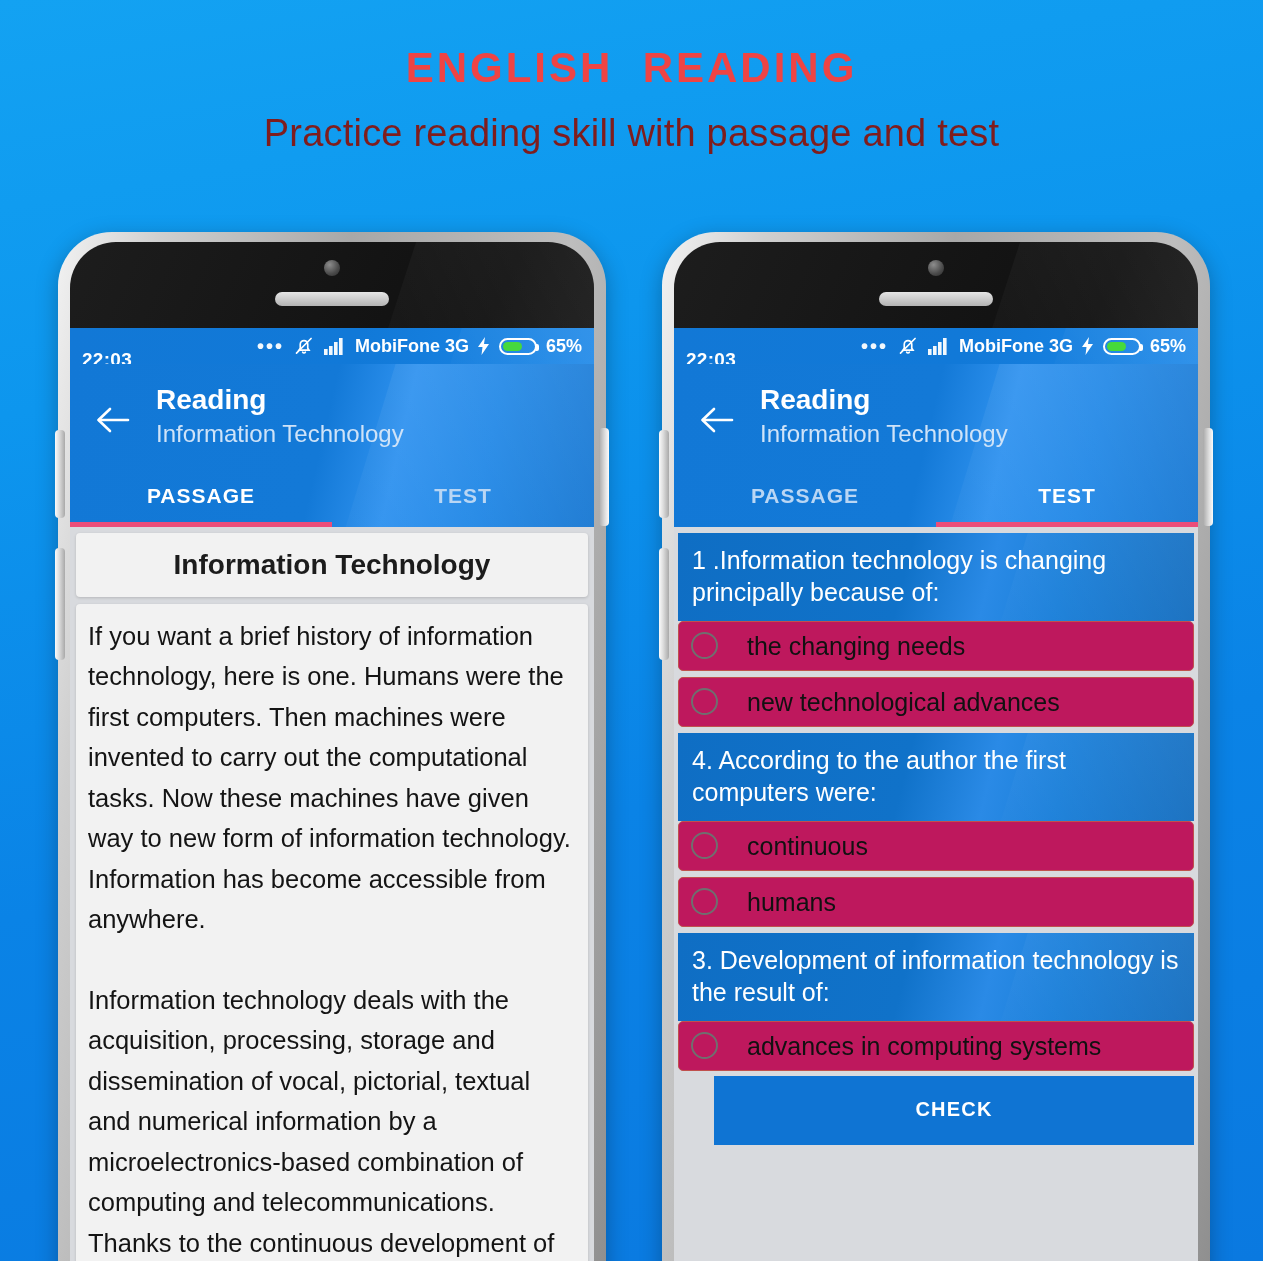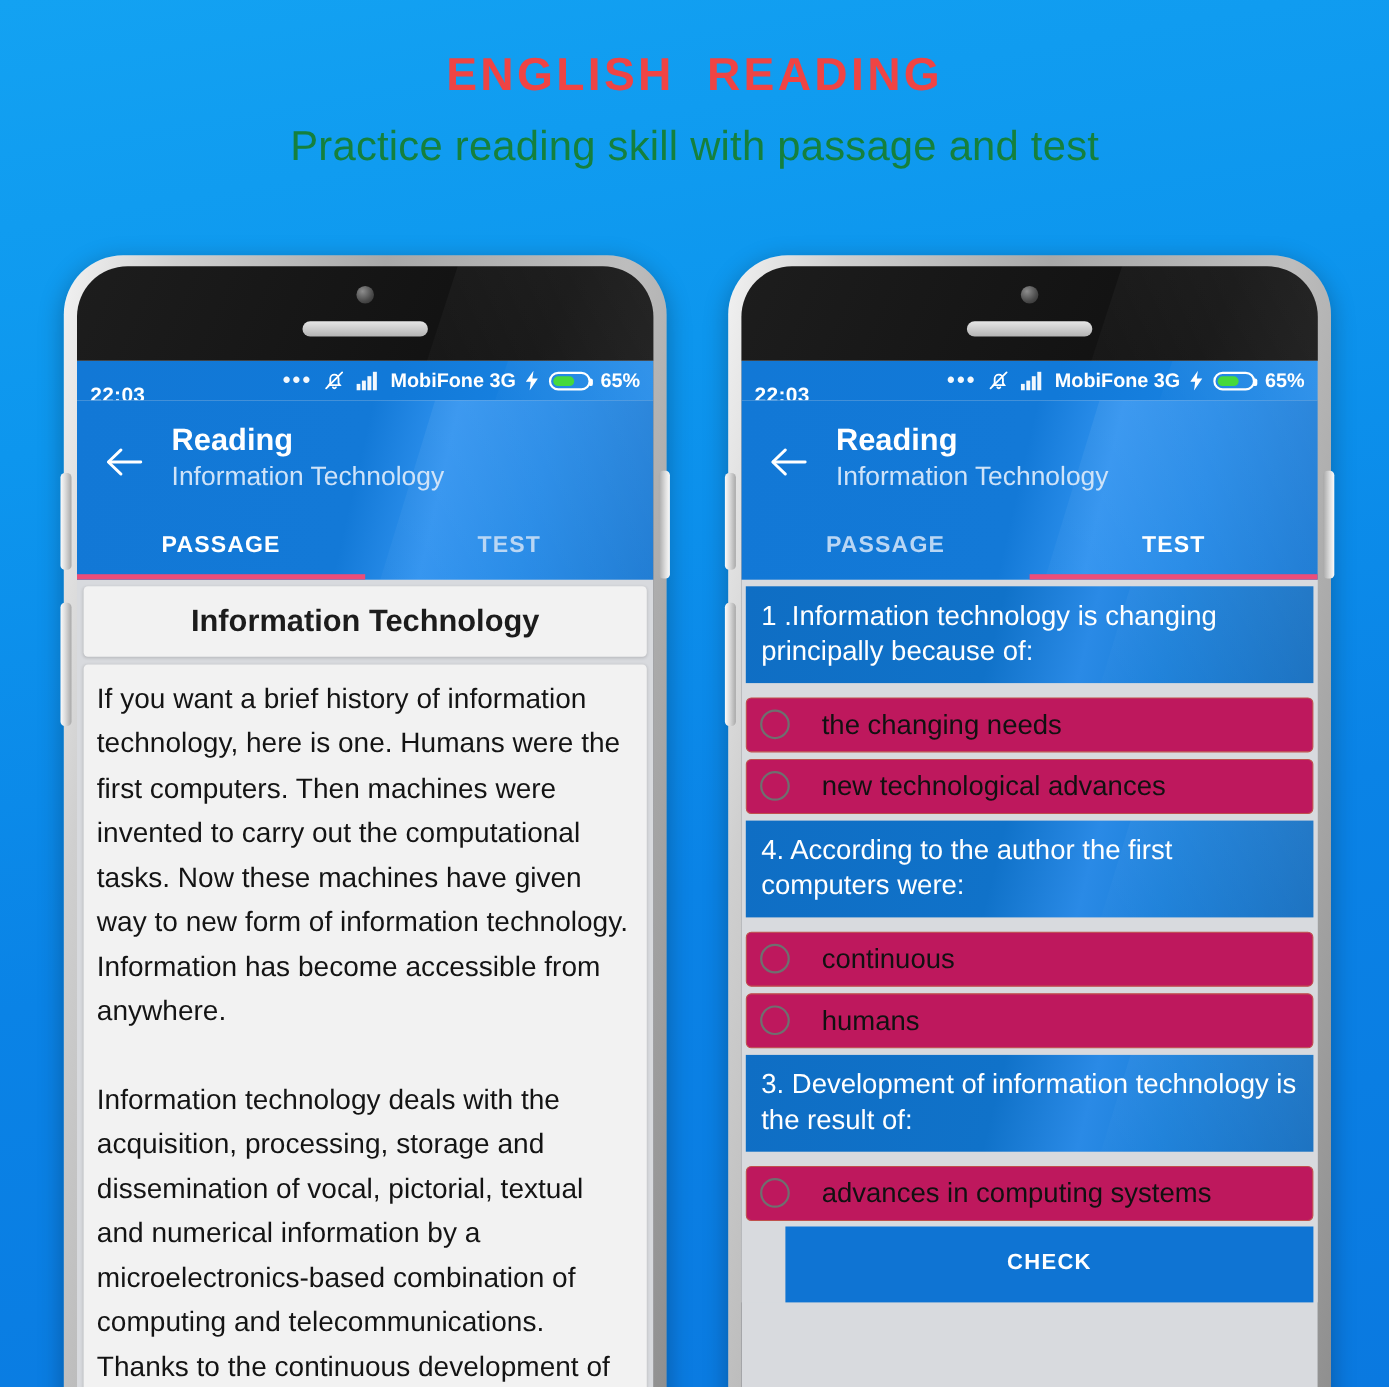--- a/index.html
+++ b/index.html
@@ -26,21 +26,21 @@
   .promo-title {
     font-size: 42px;
     font-weight: bold;
     color: #ef4444;
     letter-spacing: 3px;
     line-height: 1.05;
     white-space: pre;
   }
   .promo-sub {
     font-size: 38px;
-    color: #15803d;
+    color: #7f1d1d;
     font-weight: 400;
     margin-top: 22px;
     letter-spacing: 0.2px;
   }
 
   
   .phone {
     position: absolute;
     top: 232px;
     width: 548px;
@@ -244,21 +244,21 @@
   .p-text + .p-text { margin-top: 40px; }
 
   
   .test-wrap { background: #d8dade; padding: 6px 4px 0 4px; }
   .q-card {
     background: linear-gradient(104deg, #0f6ec4 0%, #1072c9 44%, #2a8ae6 60%, #1a7fd9 74%, #0d69bd 100%);
     color: #ffffff;
     font-size: 25px;
     line-height: 32px;
     padding: 11px 14px 13px 14px;
-    margin-bottom: 13px;
+    margin-bottom: 0;
     position: relative;
     overflow: hidden;
   }
   .q-card::after {
     content: "";
     position: absolute;
     top: -40px; right: -20px;
     width: 200px; height: 200px;
     background: linear-gradient(218deg, rgba(255,255,255,0.10), rgba(255,255,255,0));
     transform: rotate(17deg);

